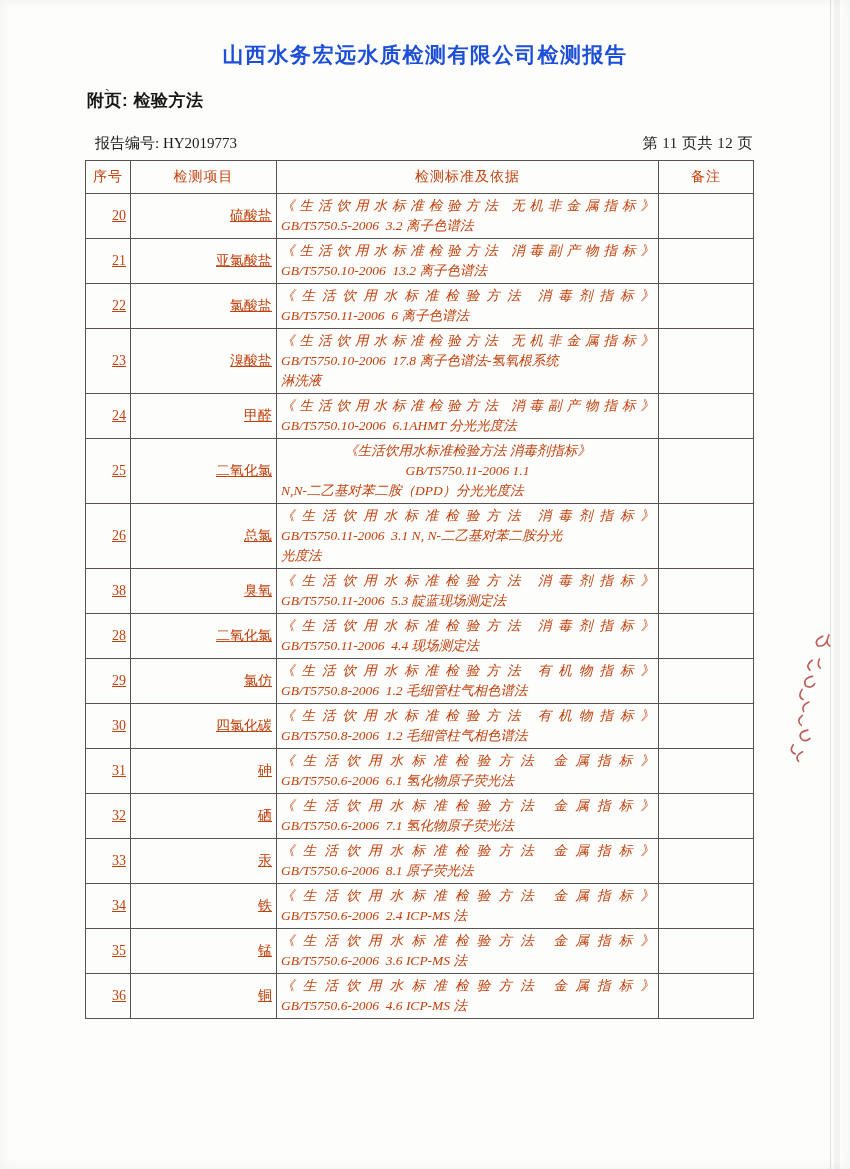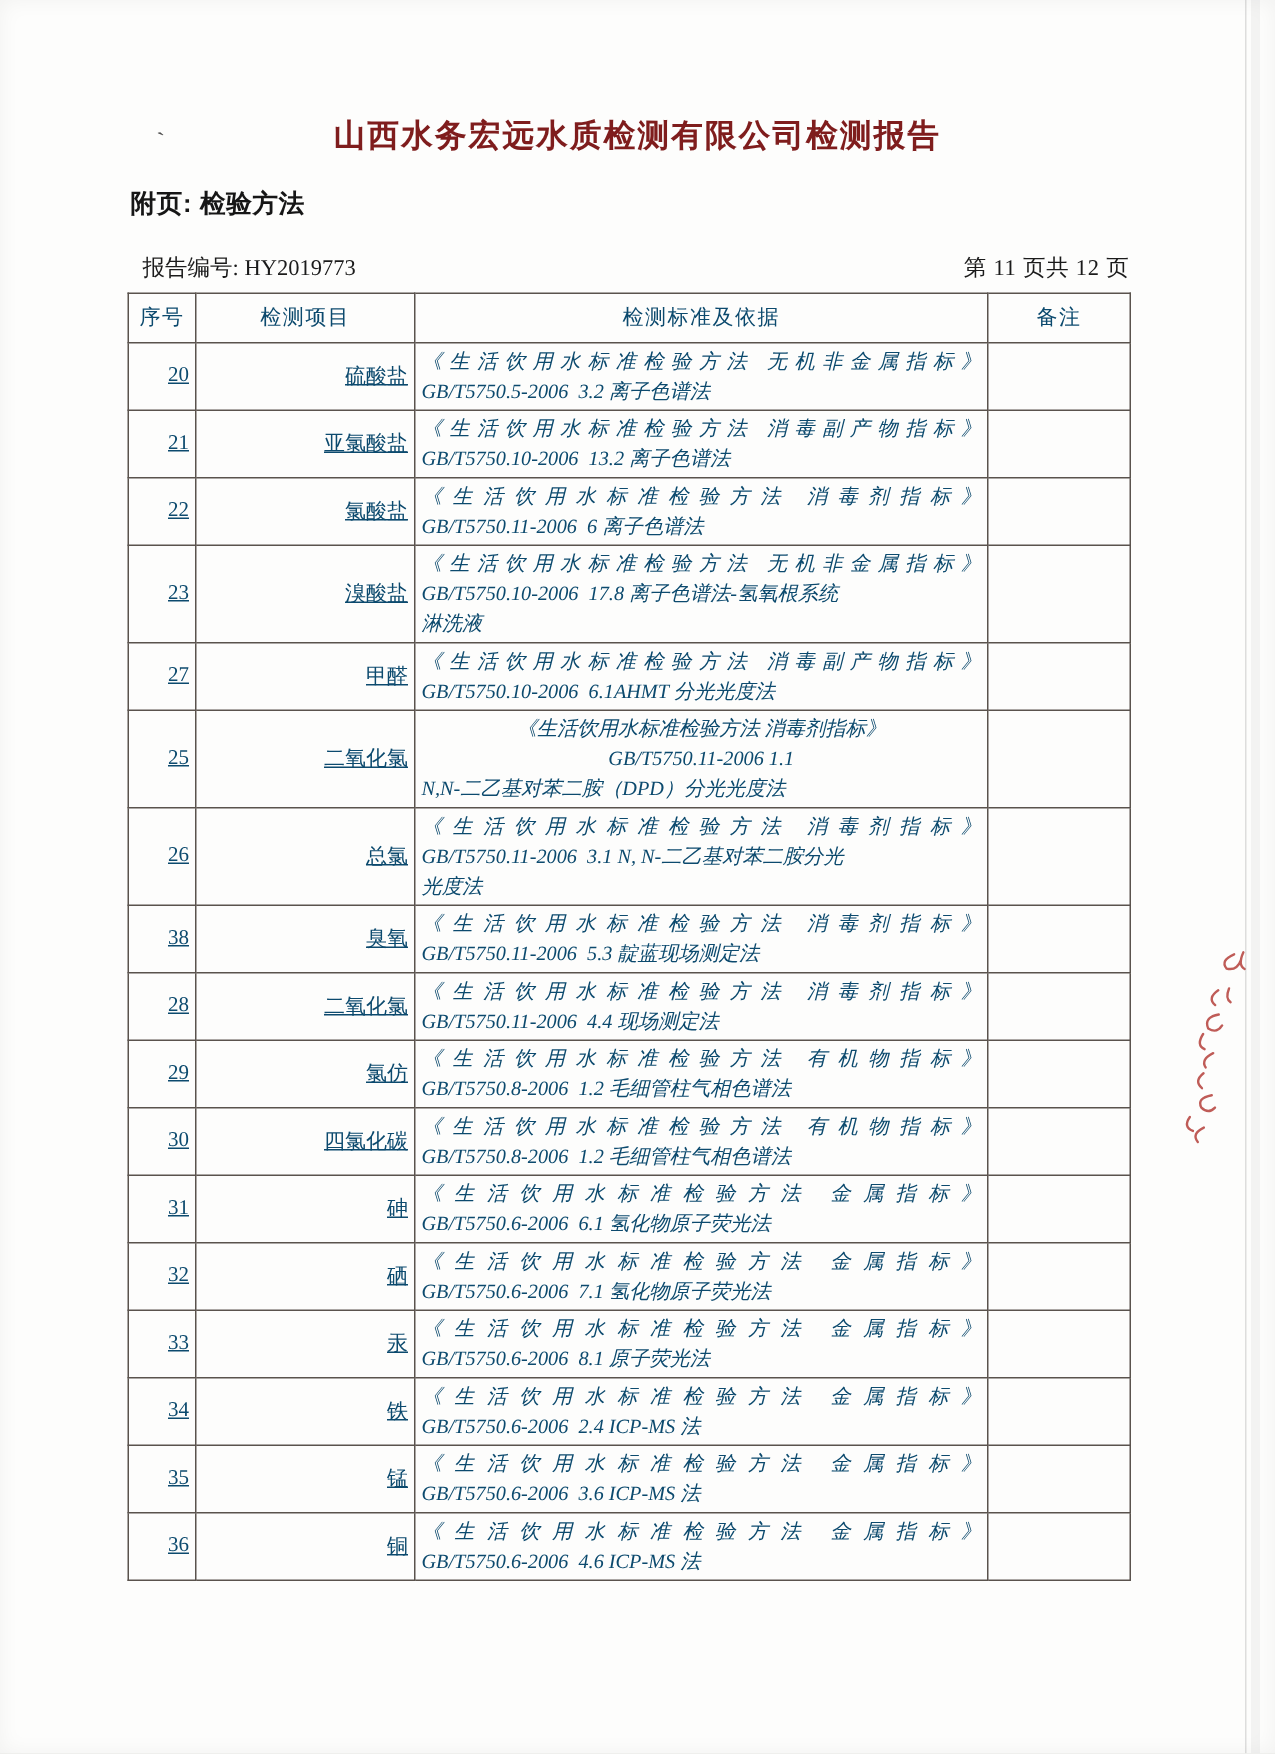--- a/index.html
+++ b/index.html
@@ -20,27 +20,27 @@
   }
   .scan-edge2 {
     position: absolute; top: 0; bottom: 0; left: 834px; width: 6px;
     background: rgba(160,160,158,0.10);
   }
   .stray-mark {
     position: absolute; left: 106px; top: 86px;
     font-size: 16px; color: #4a4a4a; transform: rotate(-14deg);
   }
   .title {
-    margin: 0; padding-top: 76px;
+    margin: 0; padding-top: 41px;
     text-align: center;
     font-family: "Liberation Sans", "DejaVu Sans", sans-serif;
     font-weight: 700;
     font-size: 21px;
     letter-spacing: 1.5px;
-    color: #7f1d1d;
+    color: #1d4ed8;
   }
   .subtitle {
     margin: 20px 0 0 87px;
     font-family: "Liberation Sans", "DejaVu Sans", sans-serif;
     font-weight: 700;
     font-size: 17px;
     letter-spacing: 0.5px;
     color: #161616;
   }
   .meta-row {
@@ -51,21 +51,21 @@
     font-size: 15px;
     color: #1b1b1b;
   }
   .meta-row .page-indicator { letter-spacing: 0.5px; }
   table.methods {
     border-collapse: collapse;
     table-layout: fixed;
     margin-left: 85px;
     width: 668px;
     font-size: 14px;
-    color: #0c4a6e;
+    color: #c2410c;
   }
   table.methods th, table.methods td {
     border: 1px solid #5a534d;
     padding: 2px 4px;
     vertical-align: middle;
   }
   table.methods thead th {
     height: 28px;
     font-weight: 400;
     text-align: center;
@@ -151,21 +151,21 @@
           <td class="cell-no">23</td>
           <td class="cell-item">溴酸盐</td>
           <td class="cell-method">
             <div class="m-line j">《生活饮用水标准检验方法 无机非金属指标》</div>
             <div class="m-line">GB/T5750.10-2006  17.8 离子色谱法-氢氧根系统</div>
             <div class="m-line">淋洗液</div>
           </td>
           <td class="cell-remark"></td>
         </tr>
         <tr>
-          <td class="cell-no">27</td>
+          <td class="cell-no">24</td>
           <td class="cell-item">甲醛</td>
           <td class="cell-method">
             <div class="m-line j">《生活饮用水标准检验方法 消毒副产物指标》</div>
             <div class="m-line">GB/T5750.10-2006  6.1AHMT 分光光度法</div>
           </td>
           <td class="cell-remark"></td>
         </tr>
         <tr>
           <td class="cell-no">25</td>
           <td class="cell-item">二氧化氯</td>

